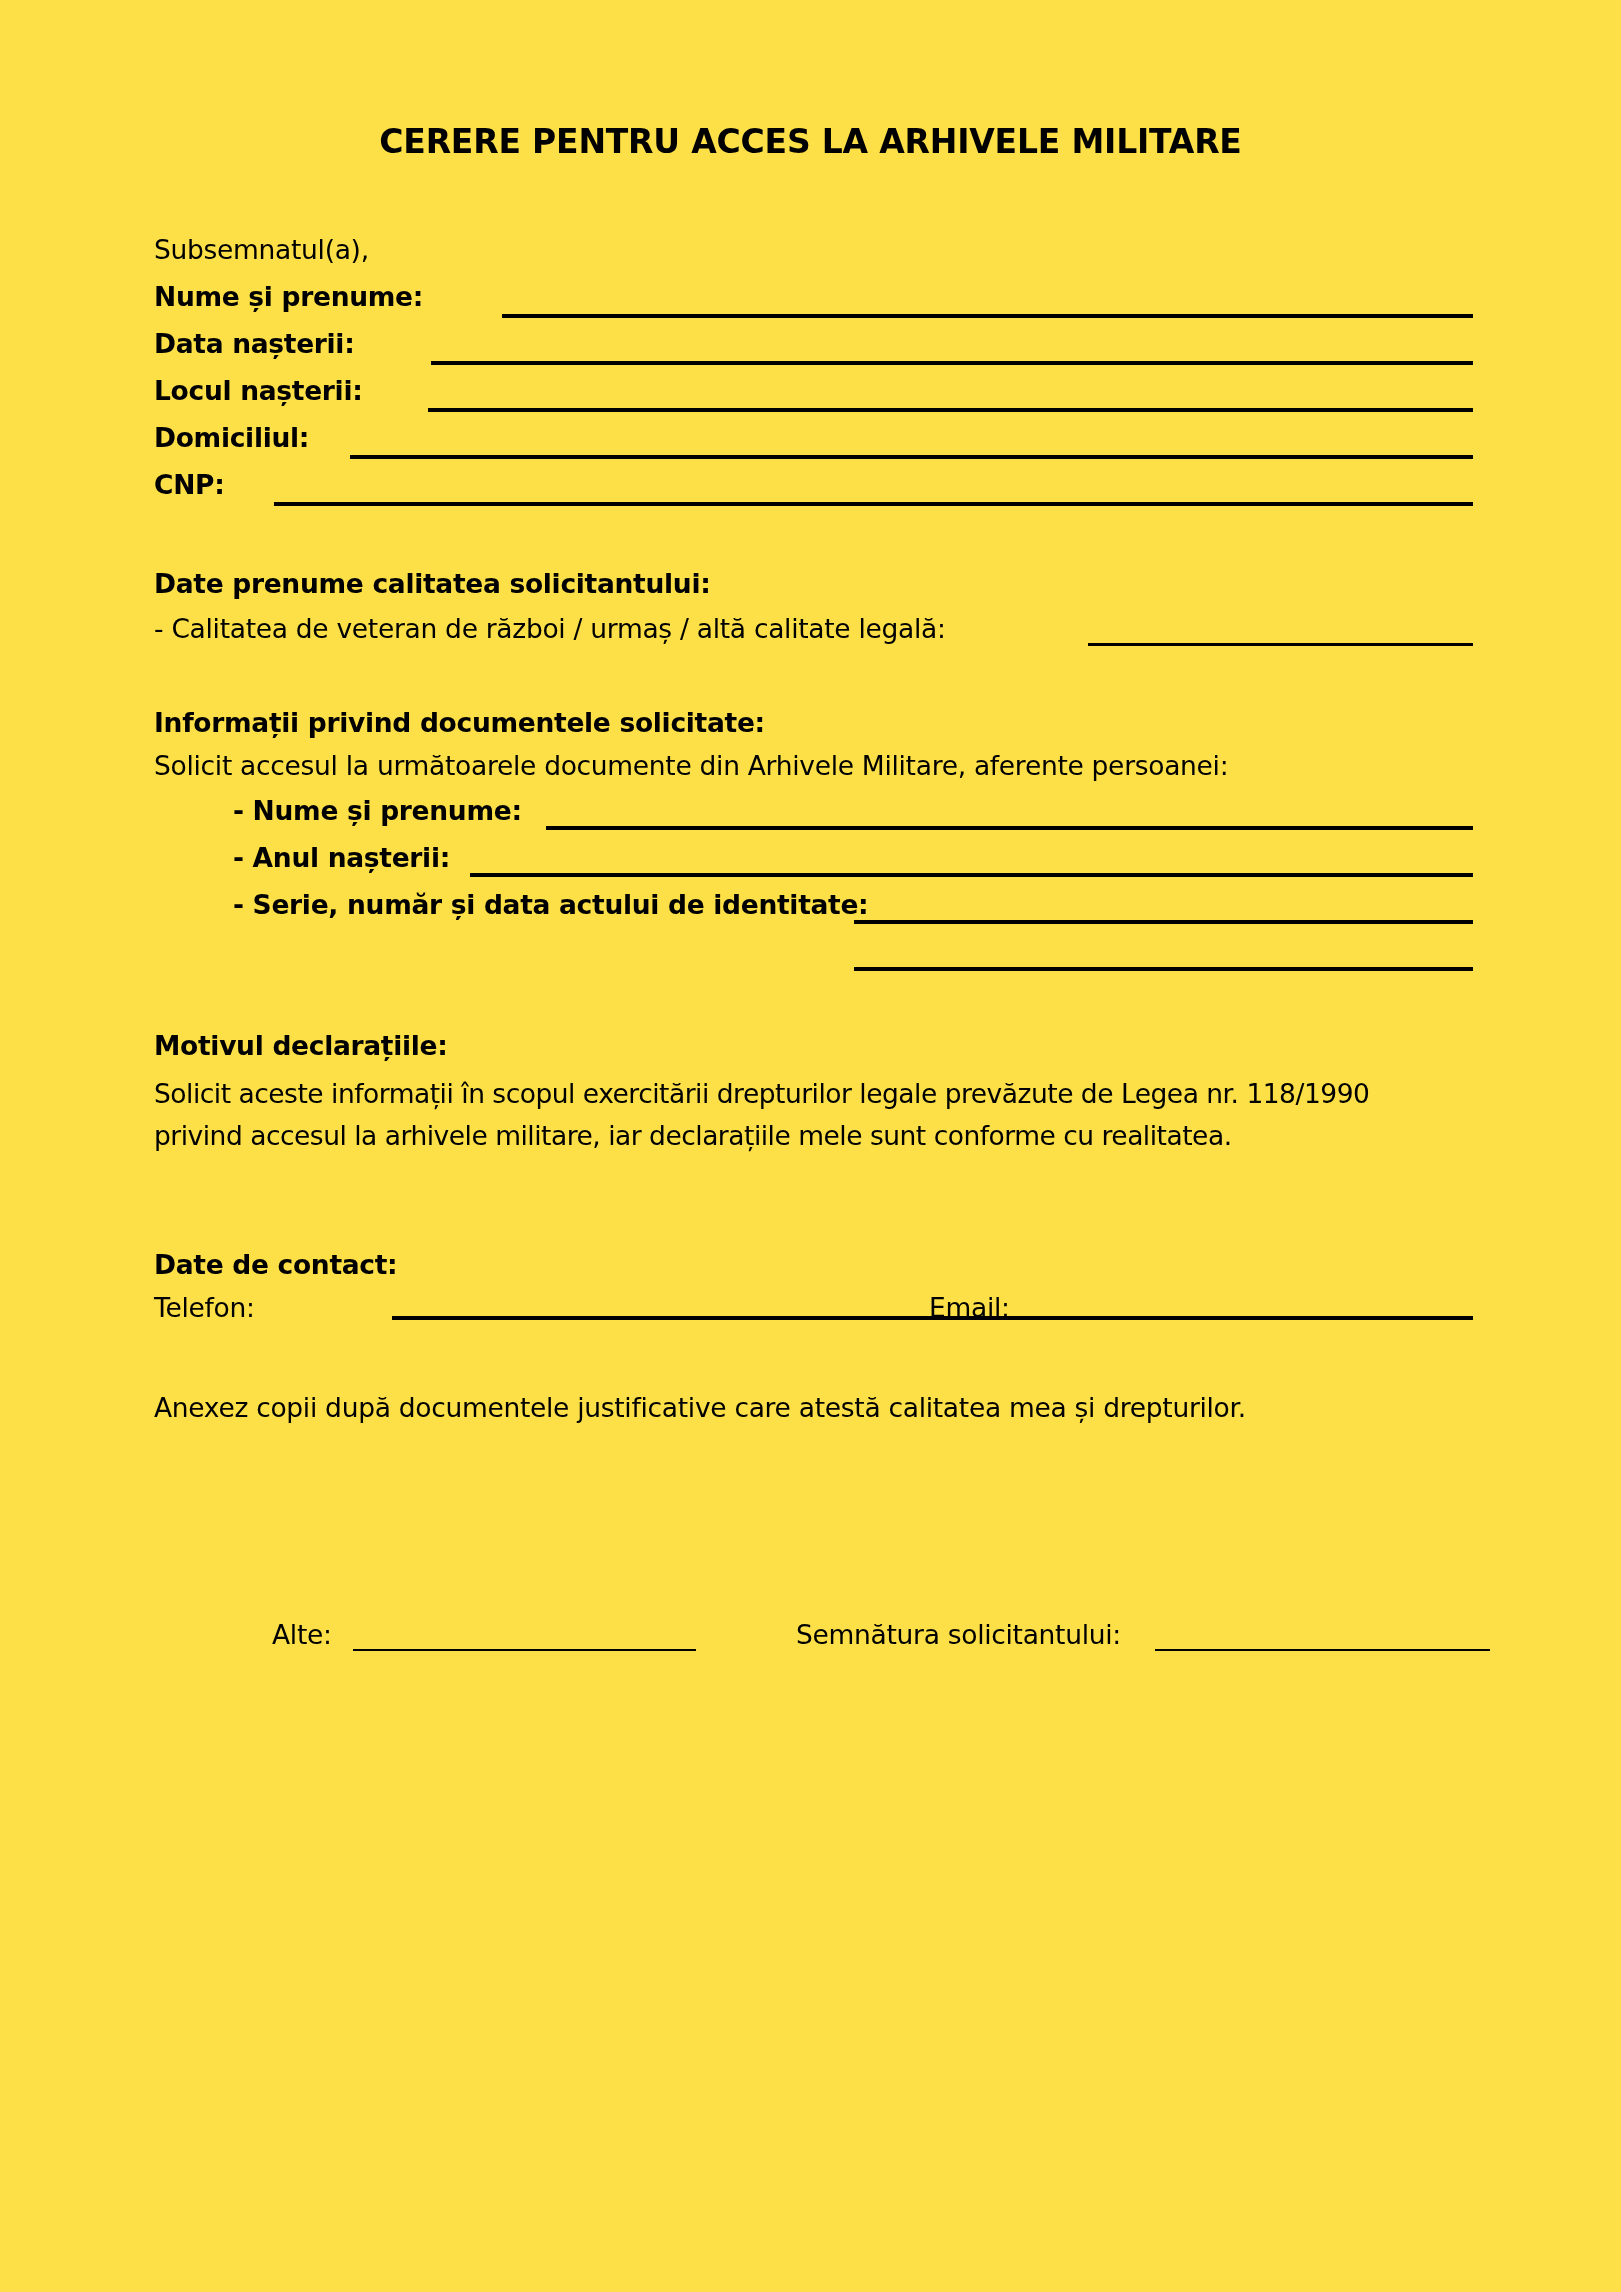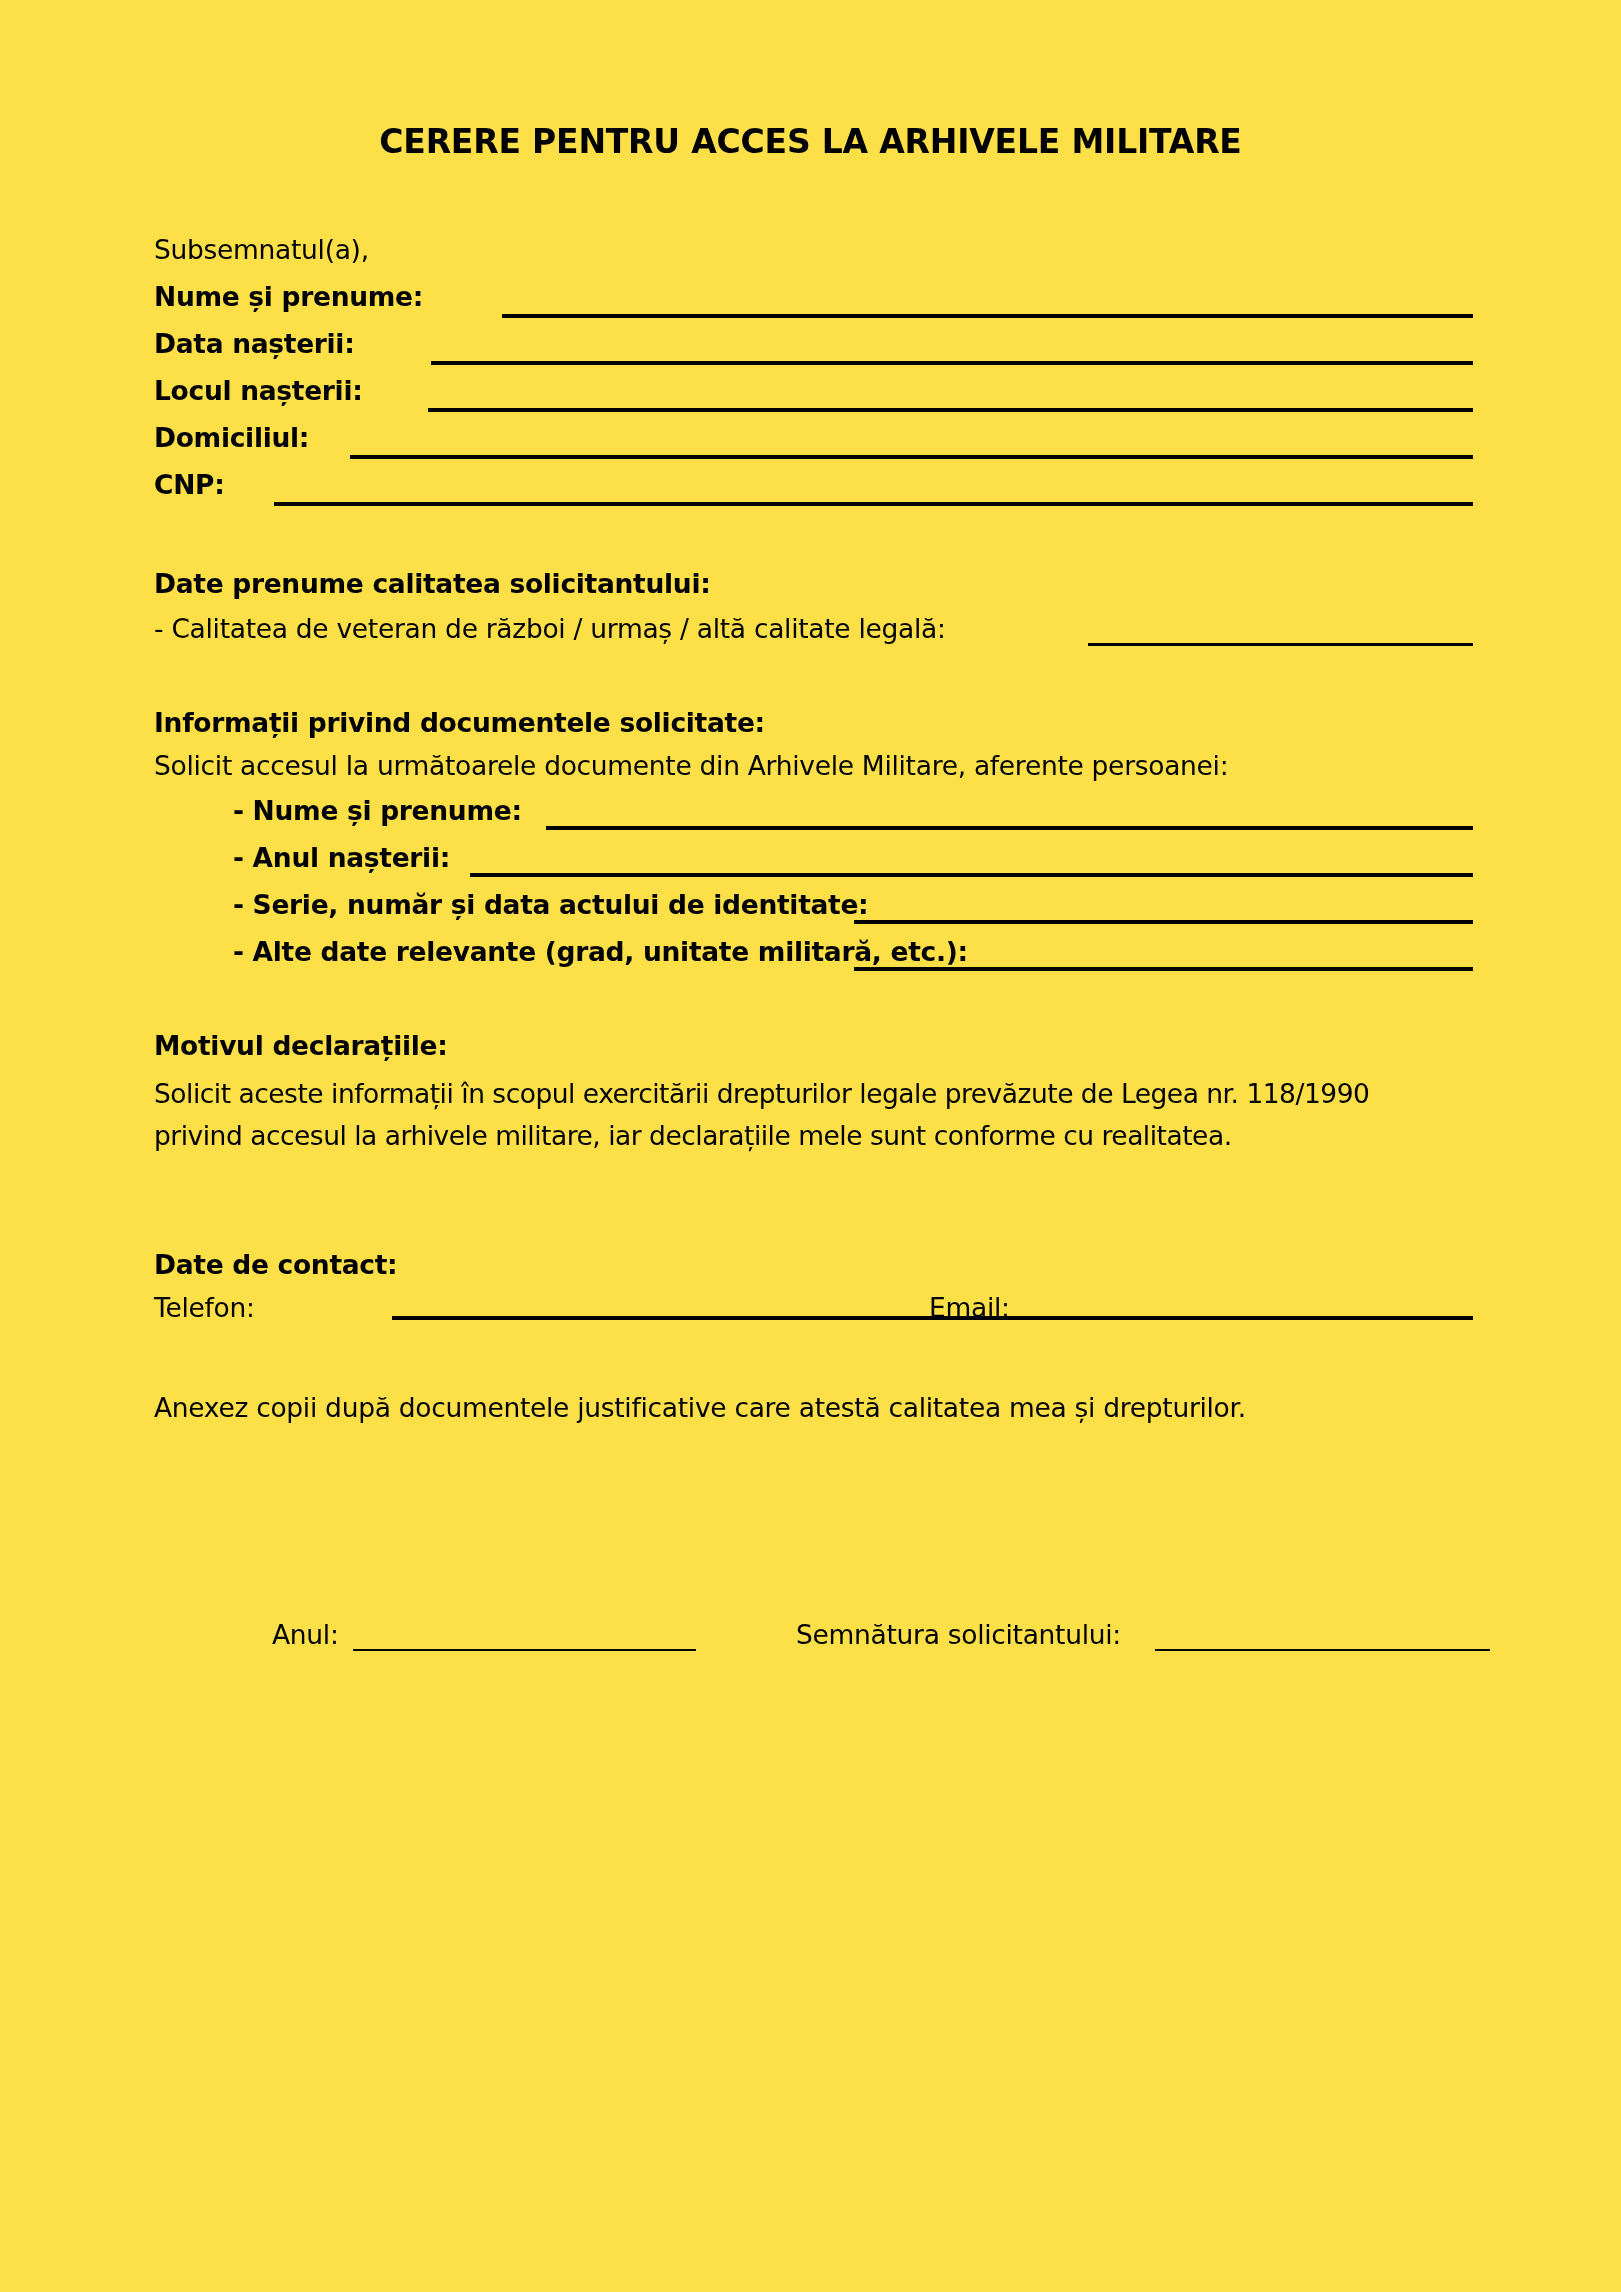--- a/index.html
+++ b/index.html
@@ -58,33 +58,32 @@
 
   <div class="t b" style="top:795px;left:233px">- Nume și prenume:</div>
   <div class="line" style="top:826px;left:546px;width:927px"></div>
 
   <div class="t b" style="top:842px;left:233px">- Anul nașterii:</div>
   <div class="line" style="top:873px;left:470px;width:1003px"></div>
 
   <div class="t b" style="top:889px;left:233px">- Serie, număr și data actului de identitate:</div>
   <div class="line" style="top:920px;left:854px;width:619px"></div>
 
-  <div class="t b" style="top:936px;left:233px">- Alte date relevante (grad, unitate militară, etc.):</div>
   <div class="line" style="top:967px;left:854px;width:619px"></div>
 
   <div class="t b" style="top:1030px;left:154px">Motivul declarațiile:</div>
   <div class="t" style="top:1078px;left:154px;letter-spacing:-0.5px">Solicit aceste informații în scopul exercitării drepturilor legale prevăzute de Legea nr. 118/1990</div>
   <div class="t" style="top:1120px;left:154px;letter-spacing:-0.5px">privind accesul la arhivele militare, iar declarațiile mele sunt conforme cu realitatea.</div>
 
   <div class="t b" style="top:1249px;left:154px">Date de contact:</div>
   <div class="t" style="top:1292px;left:154px">Telefon:</div>
   <div class="t" style="top:1292px;left:929px">Email:</div>
   <div class="line" style="top:1316px;left:392px;width:1081px"></div>
 
   <div class="t" style="top:1392px;left:154px">Anexez copii după documentele justificative care atestă calitatea mea și drepturilor.</div>
 
-  <div class="t" style="top:1619px;left:272px">Anul:</div>
+  <div class="t" style="top:1619px;left:272px">Alte:</div>
   <div class="line line2" style="top:1649px;left:353px;width:343px"></div>
   <div class="t" style="top:1619px;left:796px">Semnătura solicitantului:</div>
   <div class="line line2" style="top:1649px;left:1155px;width:335px"></div>
 
 </div>
 
 
 </body></html>

